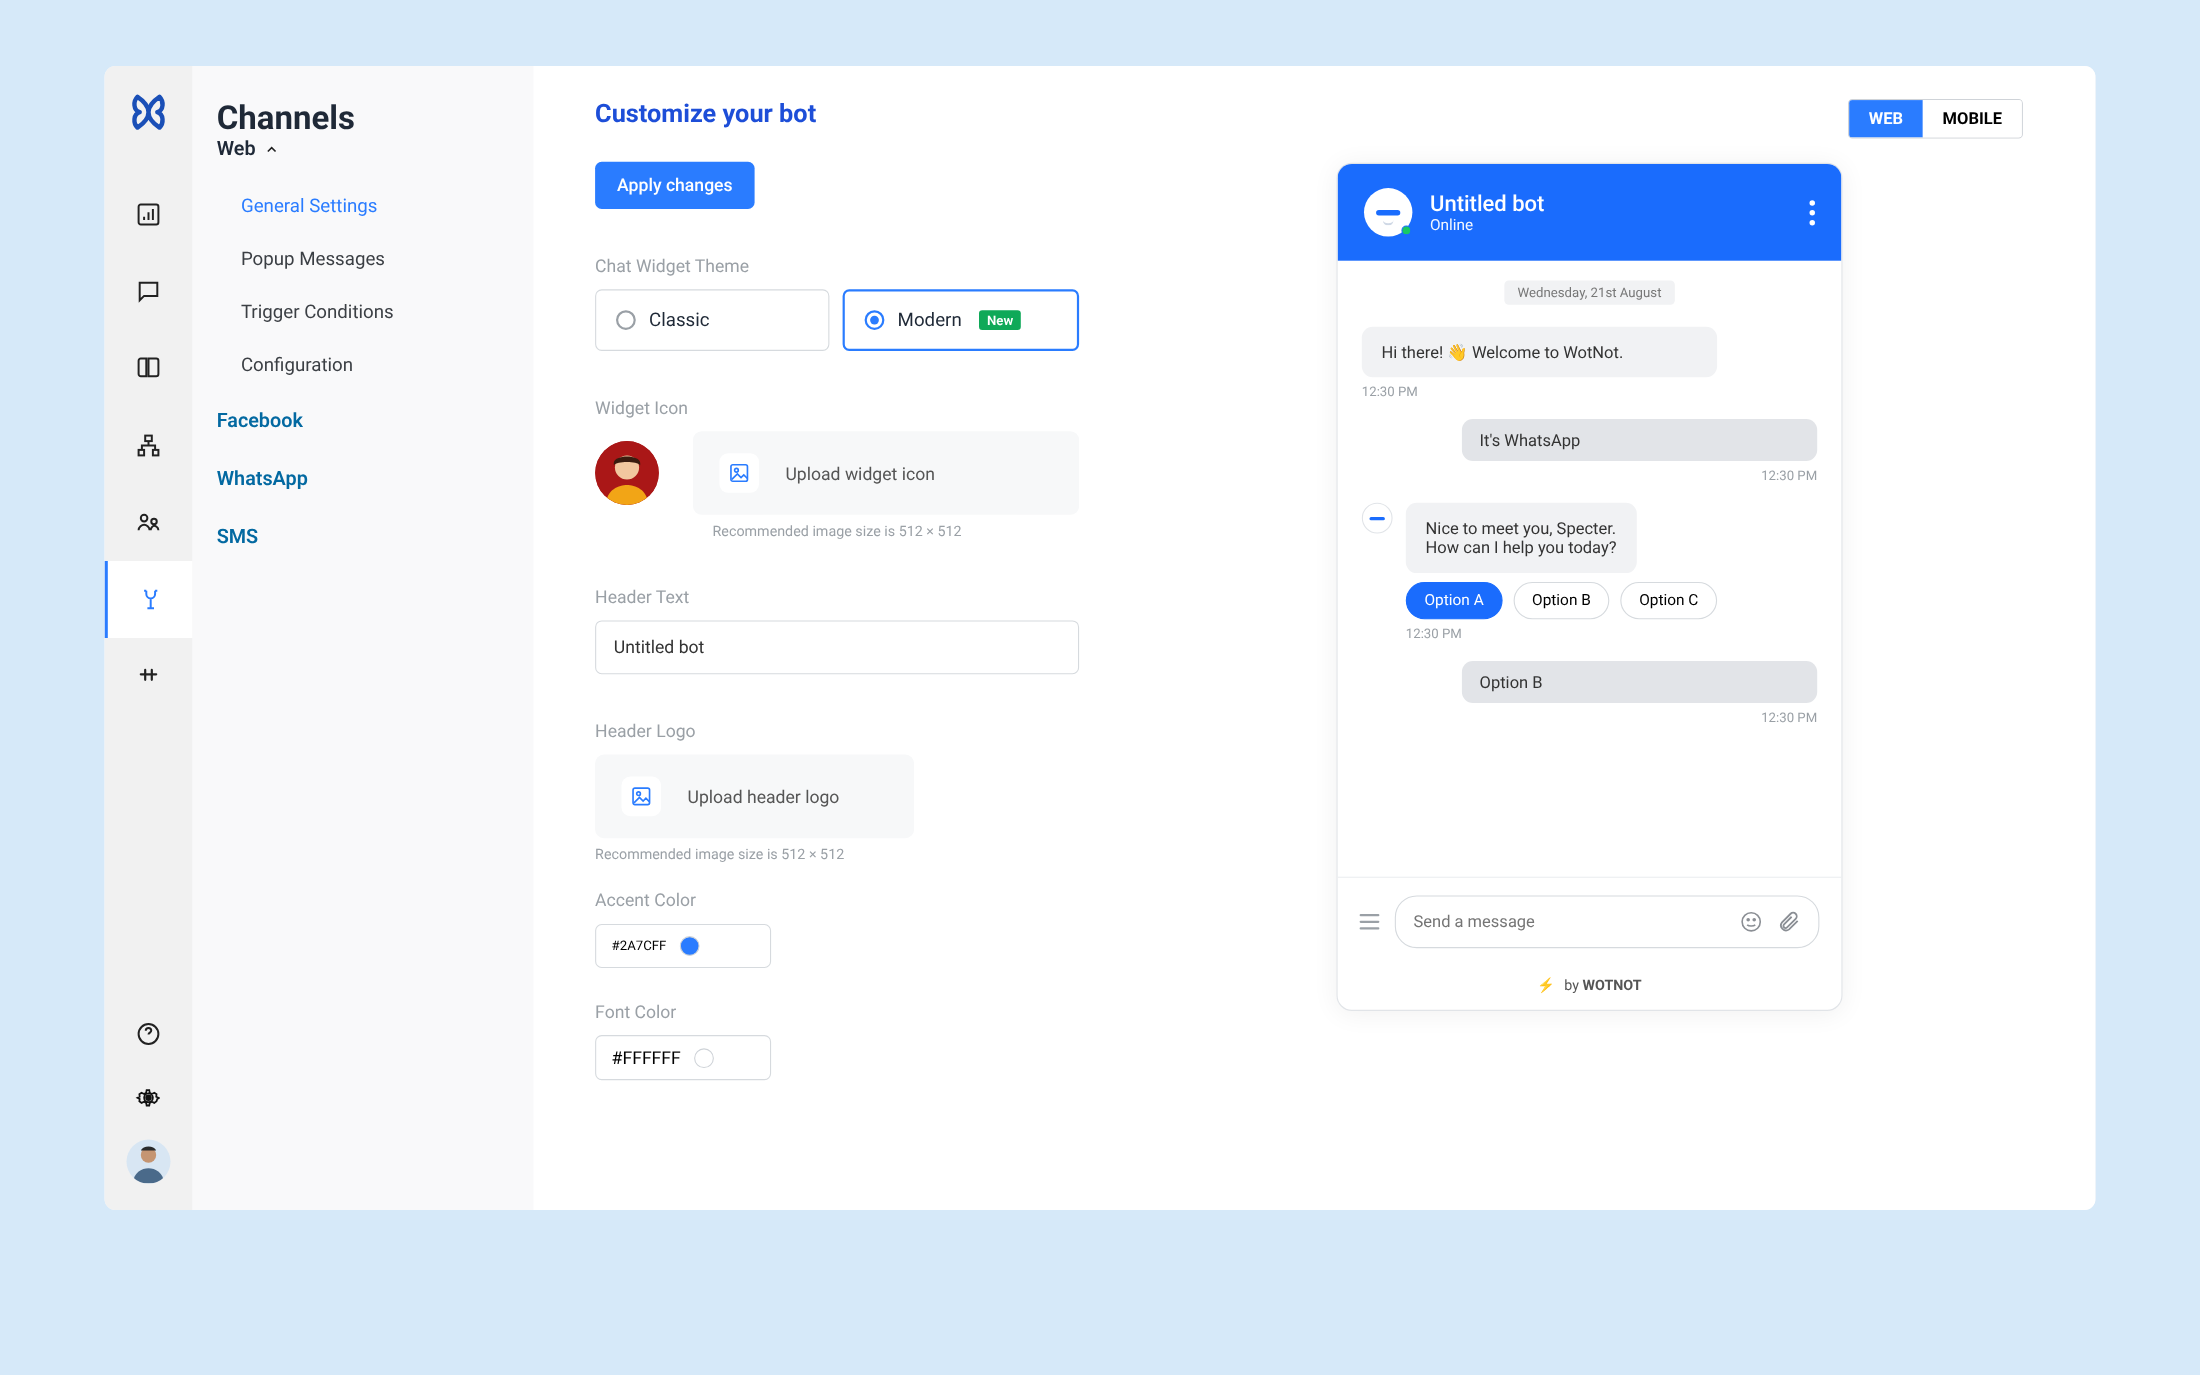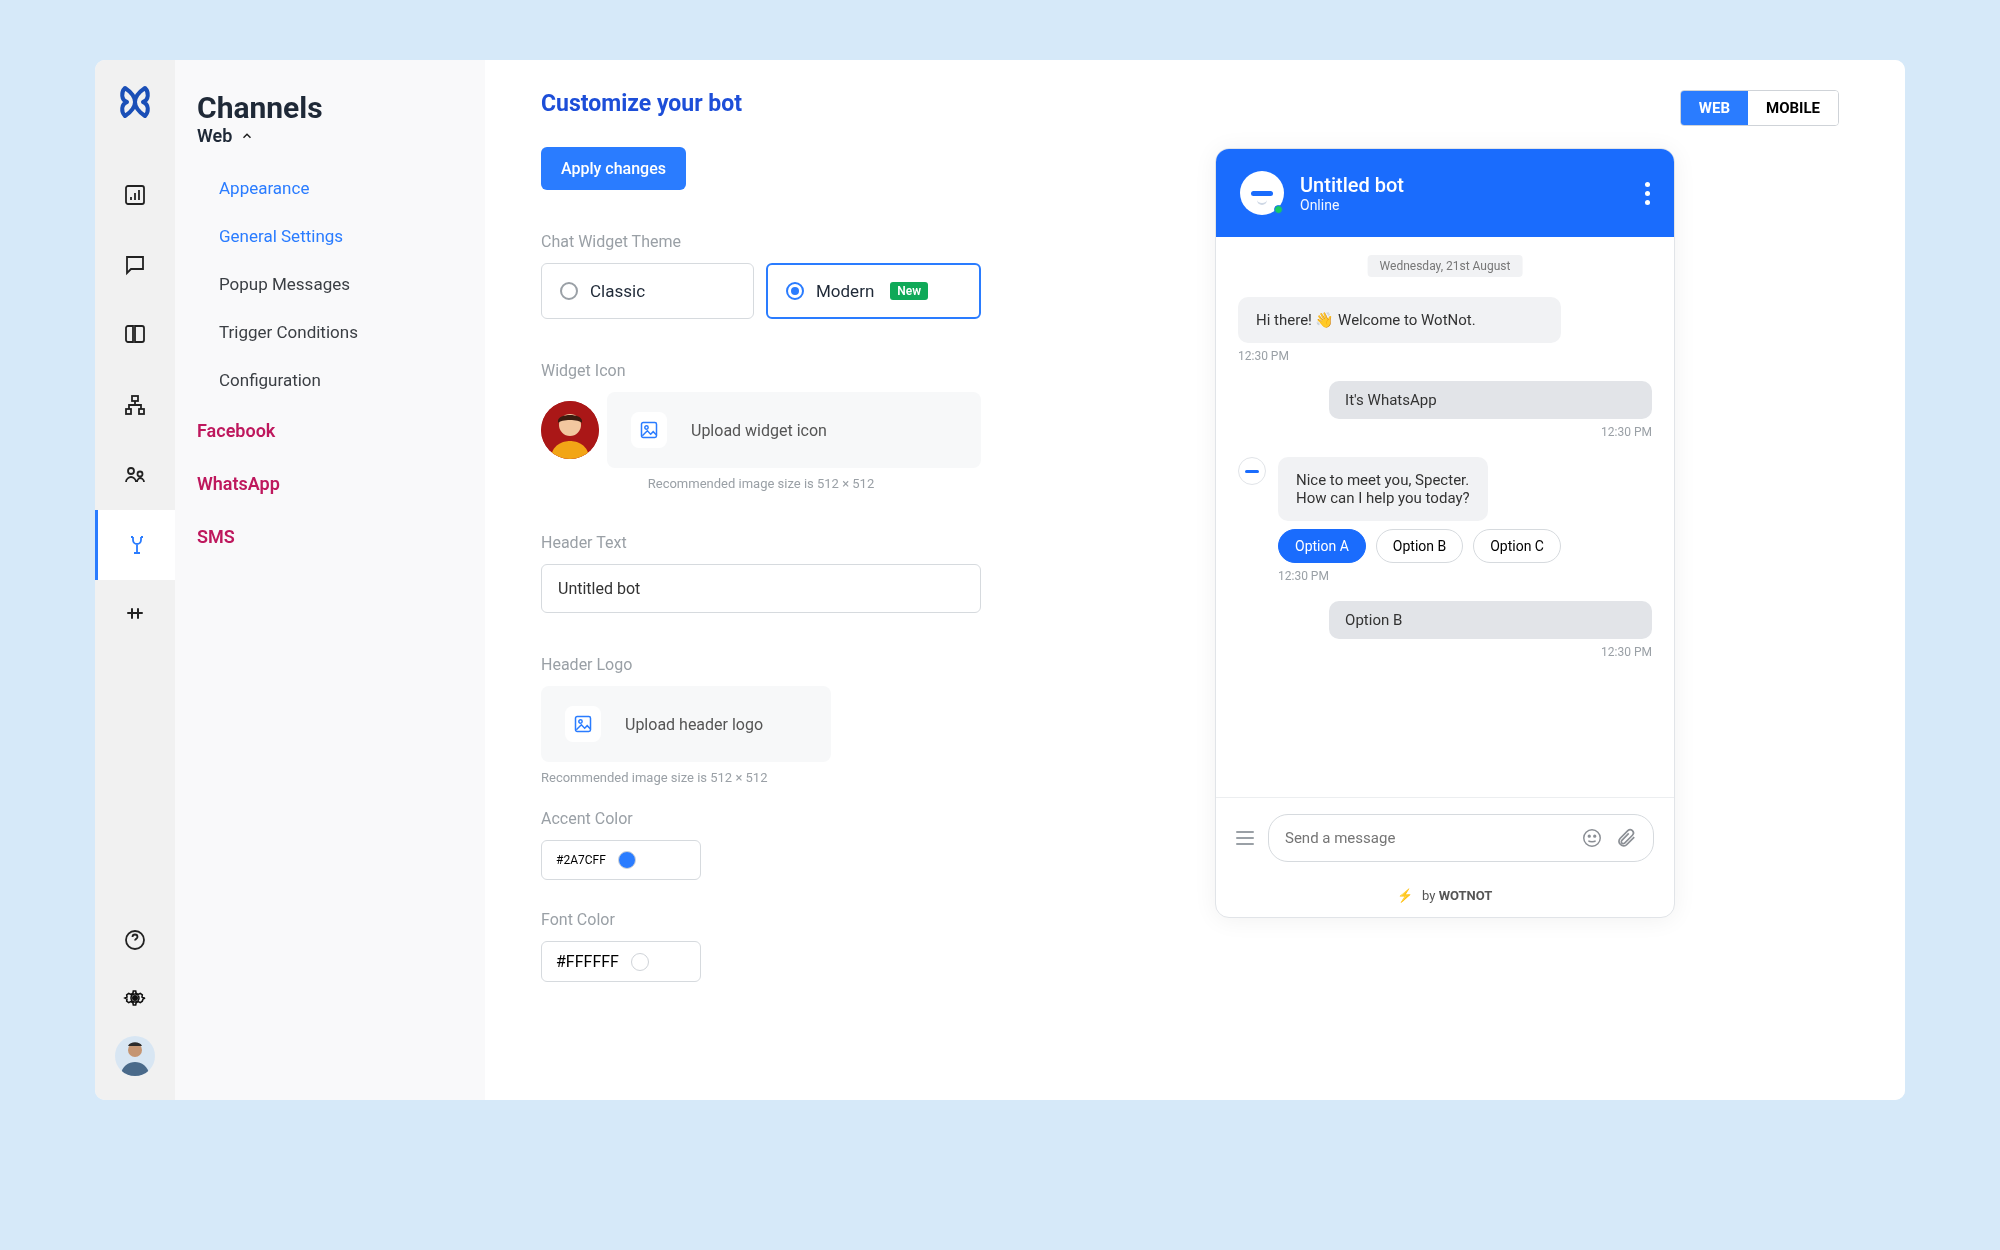--- a/index.html
+++ b/index.html
@@ -11,34 +11,34 @@
 .rail-item.active{background:#fff;border-left:3px solid #2a7cff}
 .rail-item svg{width:24px;height:24px}
 .rail-spacer{flex:1}
 .rail-bottom{display:flex;flex-direction:column;align-items:center;gap:18px;padding-bottom:24px}
 .avatar{width:40px;height:40px;border-radius:50%;background:#d8e6f3;display:flex;align-items:center;justify-content:center;overflow:hidden}
 .sidebar{width:310px;background:#f9f9fa;padding:30px 22px}
 .sidebar h1{font-size:30px;font-weight:700;color:#1f2937;}
 .section-header{display:flex;align-items:center;gap:8px;font-size:18px;font-weight:600;color:#1f2937;cursor:pointer;margin-bottom:18px}
 .subitem{padding:14px 0 14px 22px;font-size:17px;color:#3b3f44;cursor:pointer}
 .subitem.active{color:#2a7cff}
-.channel-item{padding:16px 0;font-size:18px;font-weight:600;color:#be185d;cursor:pointer}
+.channel-item{padding:16px 0;font-size:18px;font-weight:600;color:#0369a1;cursor:pointer}
 .main{flex:1;background:#fff;padding:30px 56px;display:flex;gap:60px;overflow:auto}
 .config{flex:0 0 440px}
 .config h2{font-size:23px;font-weight:700;color:#1d4ed8;margin-bottom:30px}
 .btn-primary{background:#2a7cff;color:#fff;border:none;border-radius:6px;padding:12px 20px;font-size:16px;font-weight:500;cursor:pointer}
 .label{font-size:16px;color:#9aa0a6;margin-top:42px;margin-bottom:12px}
 .theme-row{display:flex;gap:12px}
 .theme-opt{flex:1;border:1px solid #d6dade;border-radius:6px;padding:16px 18px;display:flex;align-items:center;gap:12px;cursor:pointer;font-size:17px;color:#1f2937}
 .theme-opt.selected{border:2px solid #2a7cff}
 .radio{width:18px;height:18px;border:2px solid #9aa0a6;border-radius:50%}
 .radio.on{border-color:#2a7cff;position:relative}
 .radio.on:after{content:"";position:absolute;inset:3px;background:#2a7cff;border-radius:50%}
 .badge-new{background:#0fa958;color:#fff;font-size:12px;font-weight:600;padding:2px 7px;border-radius:3px;margin-left:4px}
-.icon-row{display:flex;align-items:center;gap:8px}
+.icon-row{display:flex;align-items:center;gap:31px}
 .widget-icon{width:58px;height:58px;border-radius:50%;background:#ab1f1f;display:flex;align-items:flex-end;justify-content:center;overflow:hidden}
 .upload-box{flex:1;background:#f7f8f9;border-radius:8px;padding:20px 24px;display:flex;align-items:center;gap:24px;cursor:pointer}
 .img-ph{width:36px;height:36px;background:#fff;border-radius:8px;display:flex;align-items:center;justify-content:center}
 .img-ph svg{width:20px;height:20px}
 .hint{font-size:13px;color:#9aa0a6;text-align:center;margin-top:8px}
 .text-input{width:100%;border:1px solid #d6dade;border-radius:6px;padding:14px 16px;font-size:16px;color:#333}
 .color-row{display:flex;align-items:center;gap:12px;border:1px solid #d6dade;border-radius:6px;padding:10px 14px;width:160px}
 .swatch{width:18px;height:18px;border-radius:50%;border:1px solid #cfd3d8}
 .preview{flex:1;display:flex;flex-direction:column;align-items:center}
 .device-tabs{border:1px solid #cfd3d8;border-radius:4px;display:inline-flex;overflow:hidden;margin-bottom:22px;margin-right:10px;align-self:flex-end}
@@ -151,21 +151,20 @@
   </div>
 
   <div class="sidebar">
     <h1>Channels</h1>
     <div class="section-header">
       <span>Web</span>
       <svg width="14" height="14" viewBox="0 0 24 24" fill="none" stroke="#222" stroke-width="2.5">
           <path d="M6 15l6-6 6 6"></path>
         </svg>
     </div>
-    <div class="subitem active">Appearance</div>
     <div class="subitem active">General Settings</div>
     <div class="subitem">Popup Messages</div>
     <div class="subitem">Trigger Conditions</div>
     <div class="subitem">Configuration</div>
     <div class="channel-item">Facebook</div>
     <div class="channel-item">WhatsApp</div>
     <div class="channel-item">SMS</div>
   </div>
 
   <div class="main">

